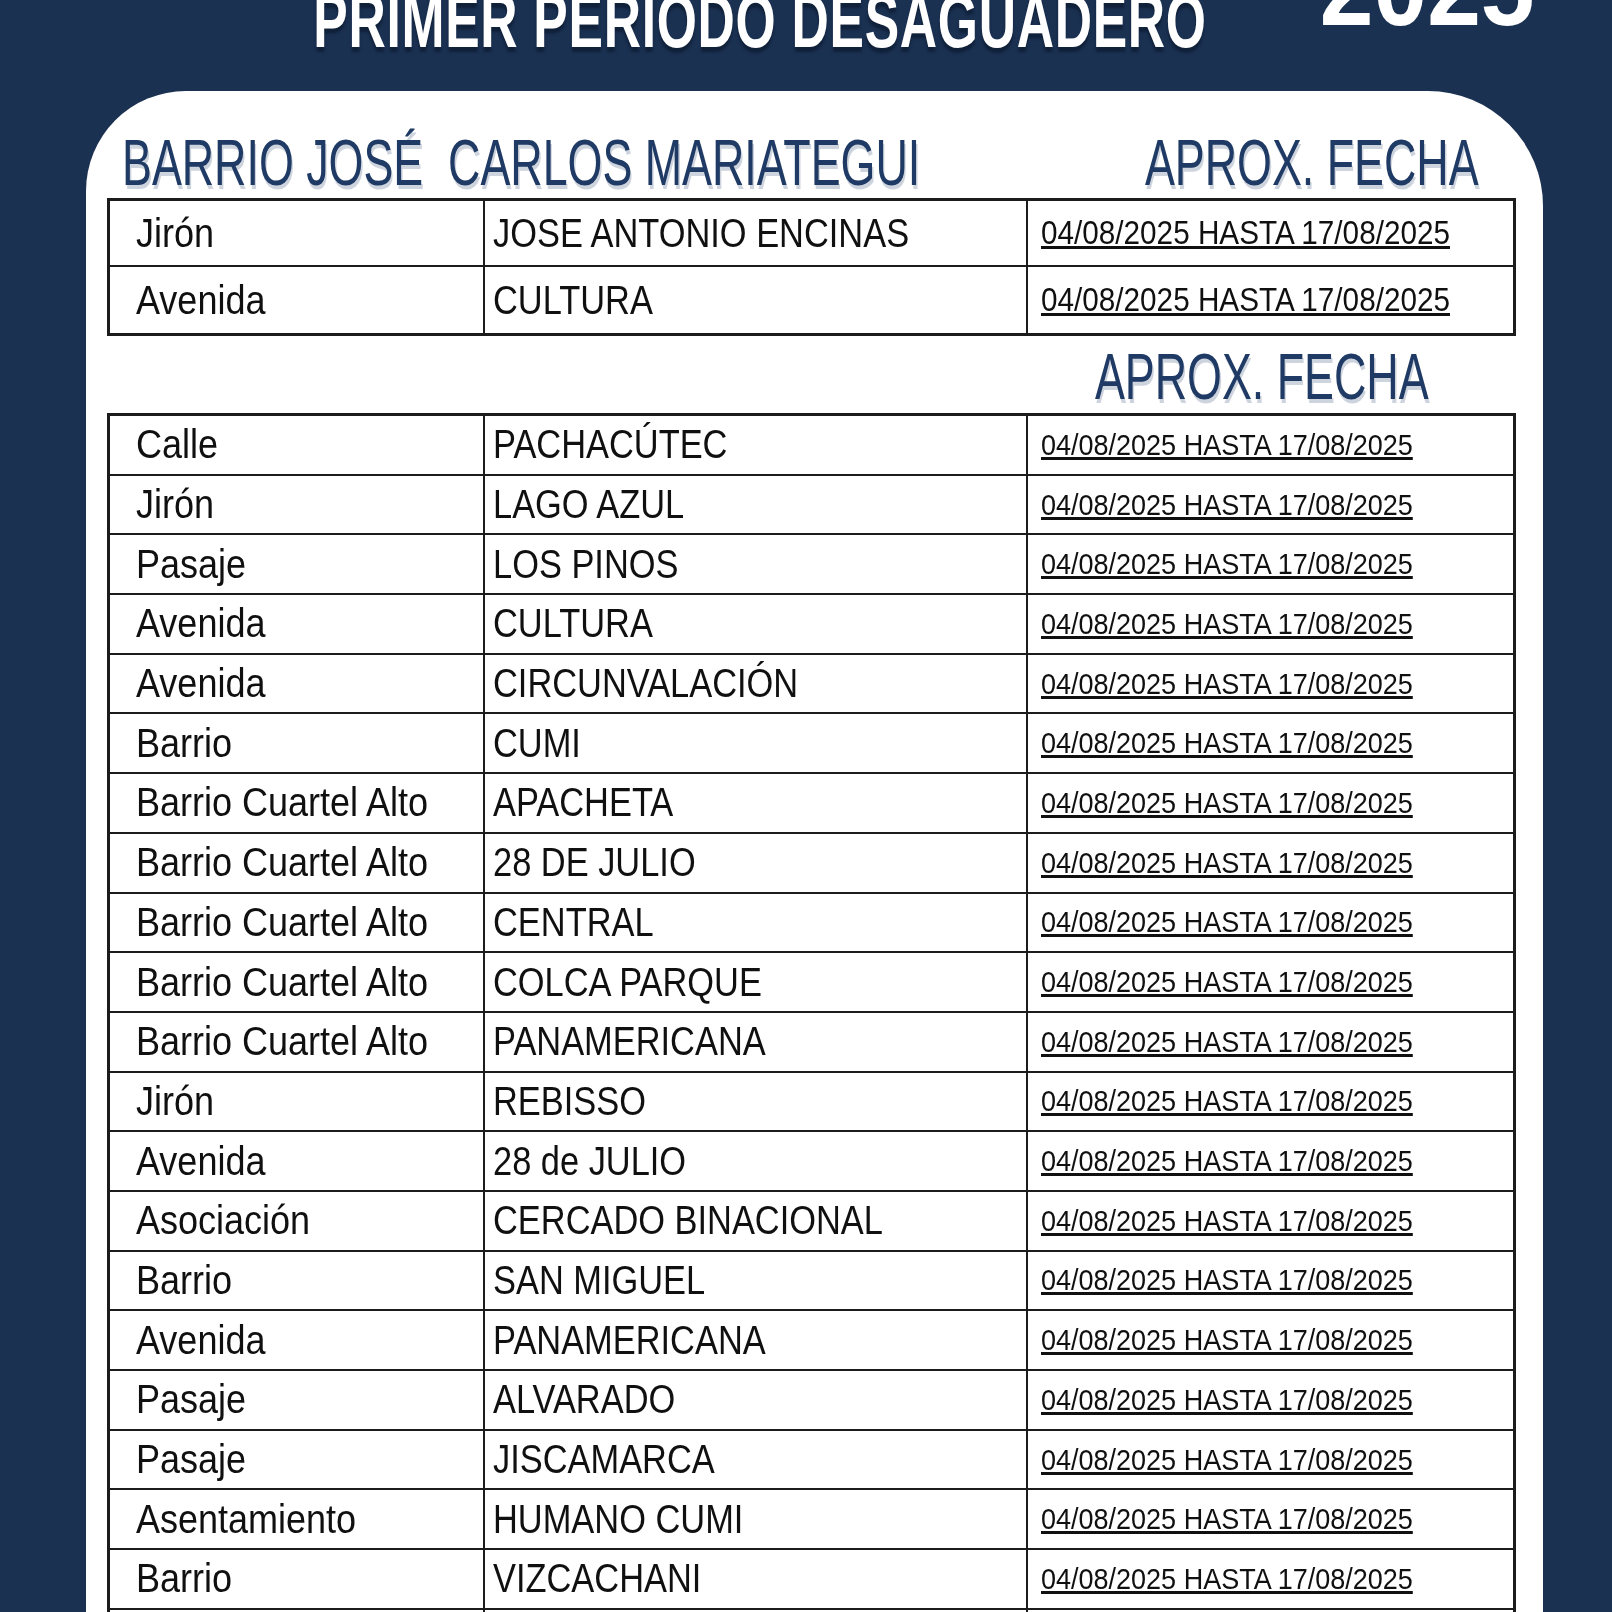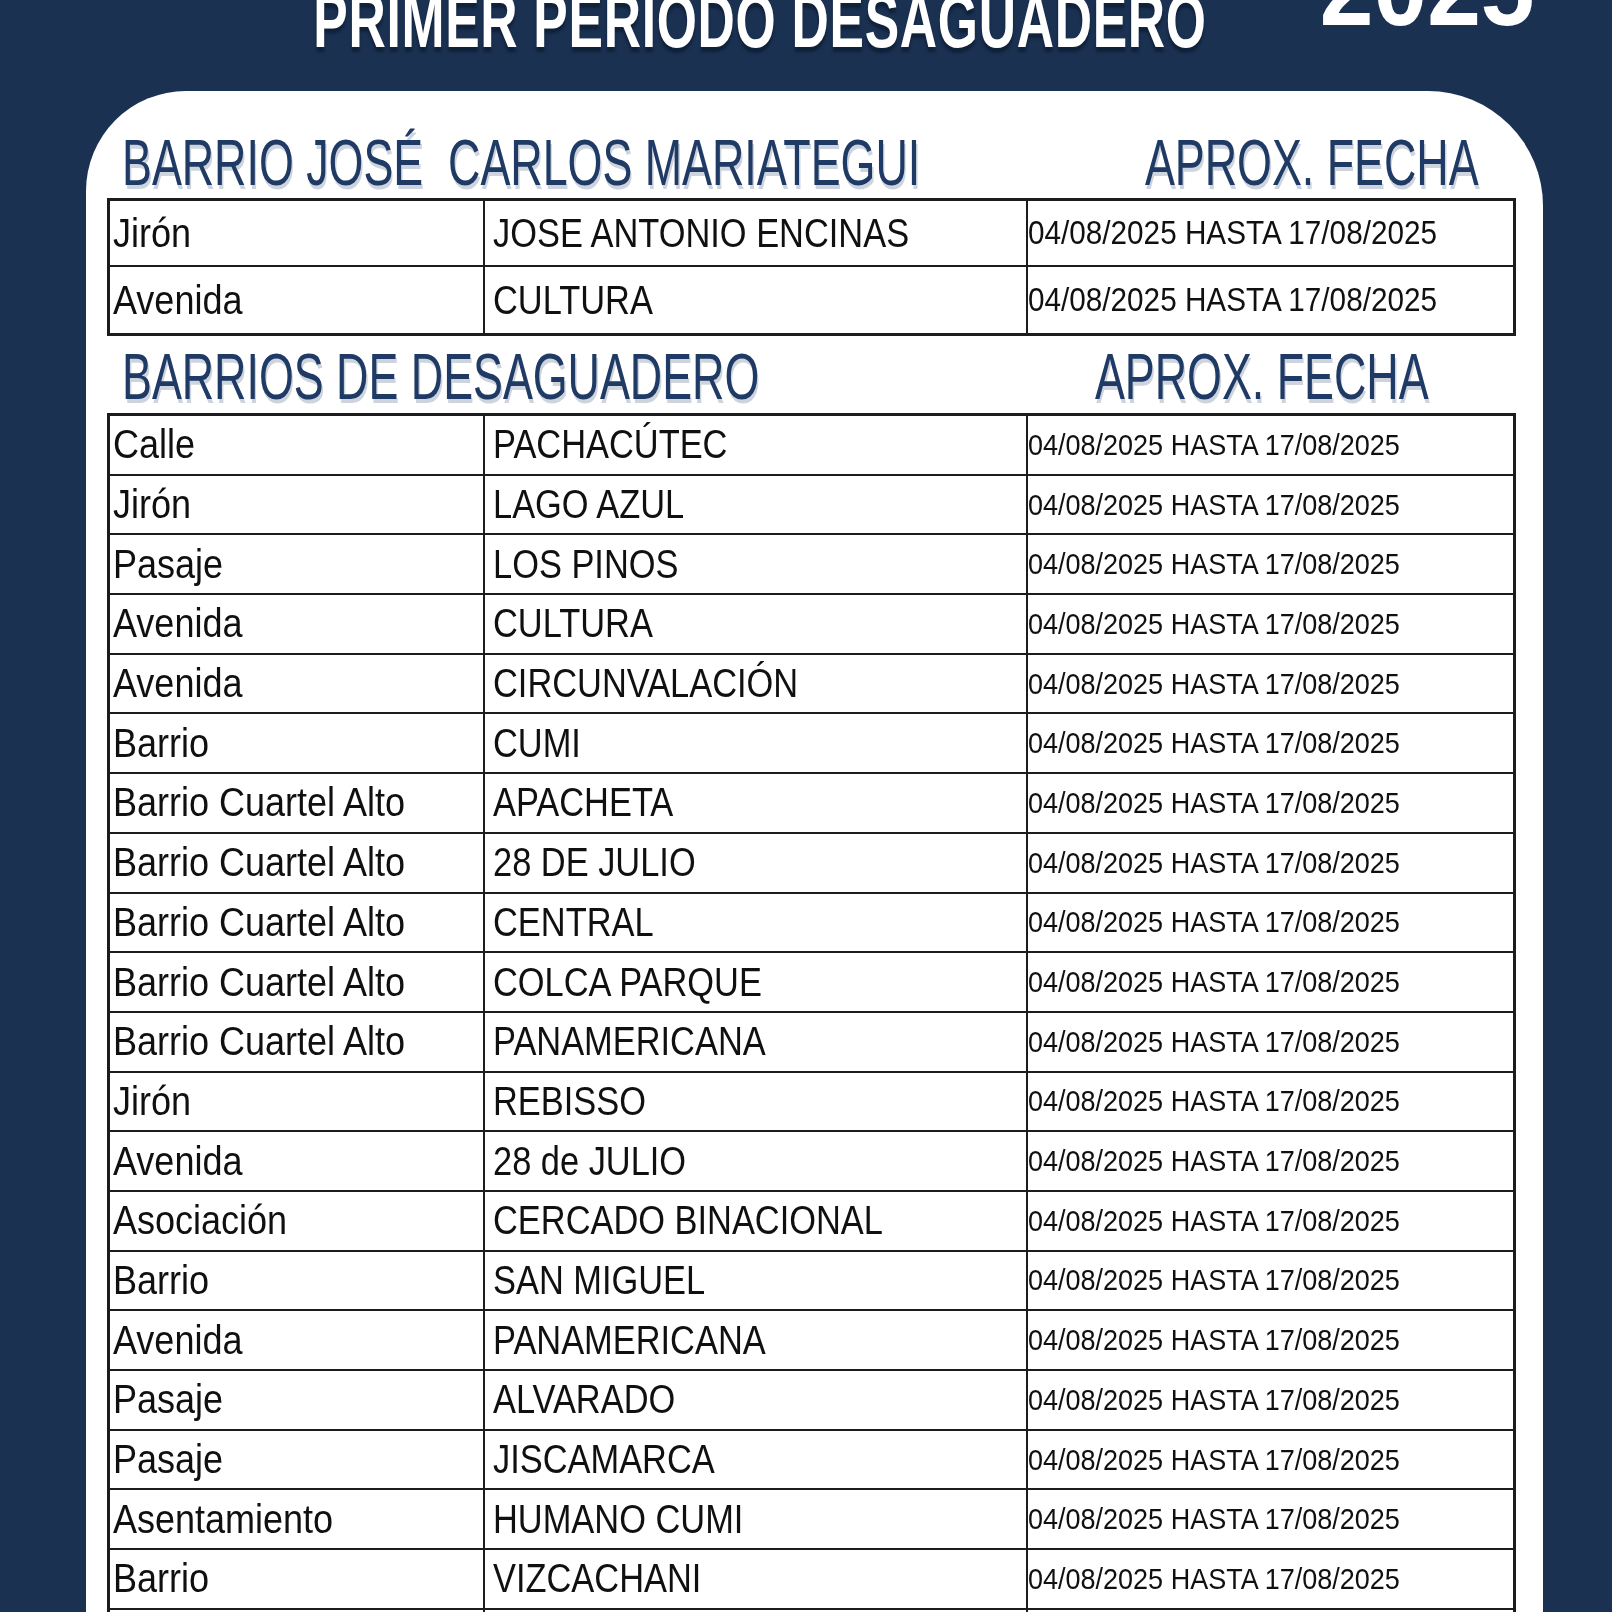--- a/index.html
+++ b/index.html
@@ -85,23 +85,23 @@
   .cell{
     display:flex;align-items:center;
     box-sizing:border-box;
     border-bottom:2px solid var(--line);
     overflow:visible;
     color:var(--ink);
     white-space:nowrap;
   }
   .c-type,.c-name{border-right:2px solid var(--line);}
   .tbl-1 .row:last-child .cell{border-bottom:none;}
-  .c-type{padding-left:3px;font-size:40px;align-items:center;}
+  .c-type{padding-left:26px;font-size:40px;align-items:center;}
   .c-name{padding-left:8px;font-size:40px;}
-  .c-date{font-size:30px;}
+  .c-date{padding-left:13px;font-size:30px;text-decoration:underline;}
   .tbl-1 .c-date{font-size:33px;}
   .c-type .t,.c-name .t,.c-date .t{
     display:inline-block;transform-origin:0 50%;
   }
   .c-type .t{transform:scaleX(0.90);}
   .c-name .t{transform:scaleX(0.86);}
   .c-date .t{transform:scaleX(0.90);}
   
   .row{display:contents;}
 </style>
@@ -141,23 +141,20 @@
         </div>
     <div class="cell c-name">
           <span class="t">CULTURA</span>
         </div>
     <div class="cell c-date">
           <span class="t">04/08/2025 HASTA 17/08/2025</span>
         </div>
   </div>
 </div>
 
-  <div class="sec-head h2-left">
-    <span class="txt">BARRIOS DE DESAGUADERO</span>
-  </div>
   <div class="sec-head right h2-right">
     <span class="txt">APROX. FECHA</span>
   </div>
 
   <div class="tbl tbl-2">
   <div class="row">
     <div class="cell c-type">
           <span class="t">Calle</span>
         </div>
     <div class="cell c-name">

